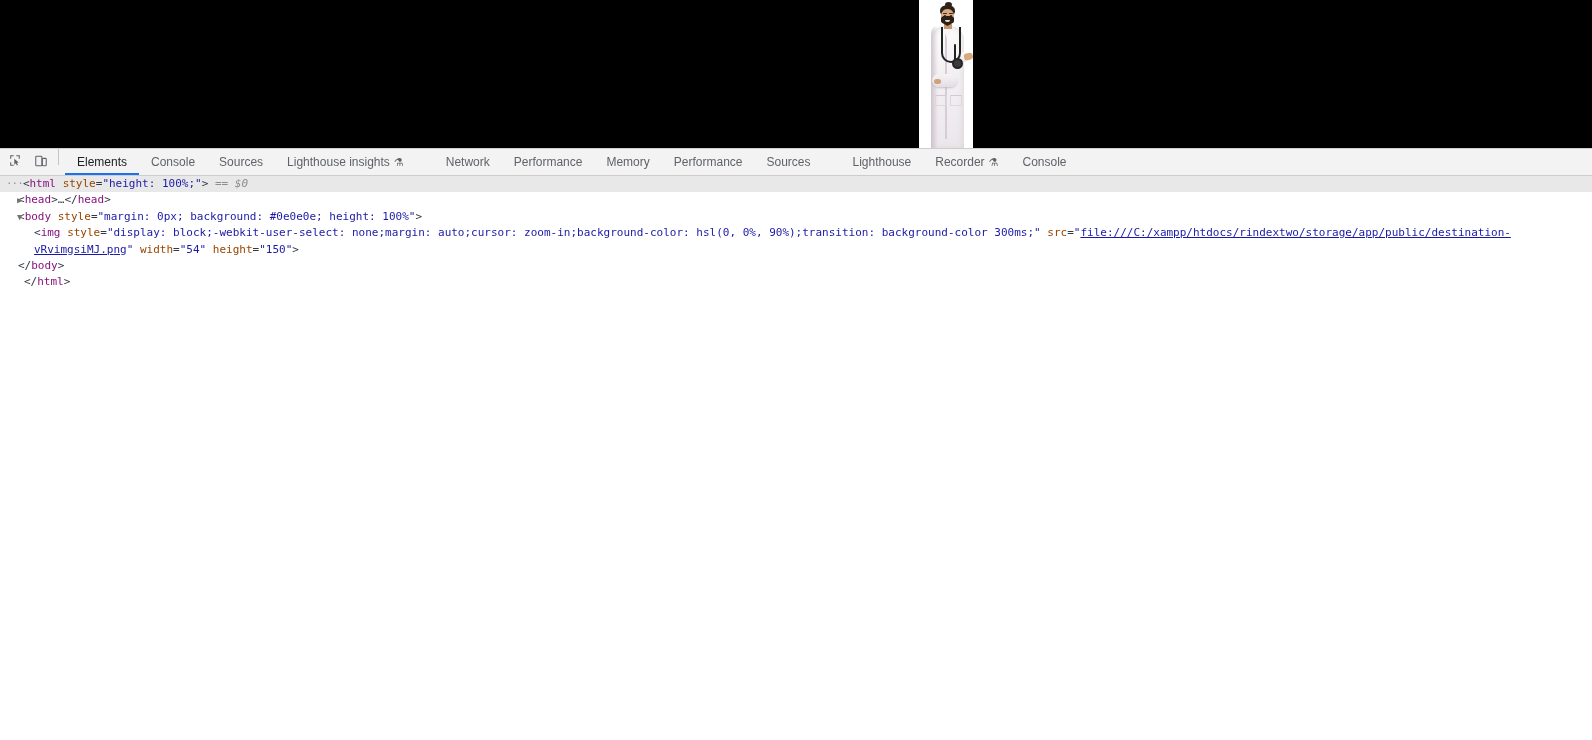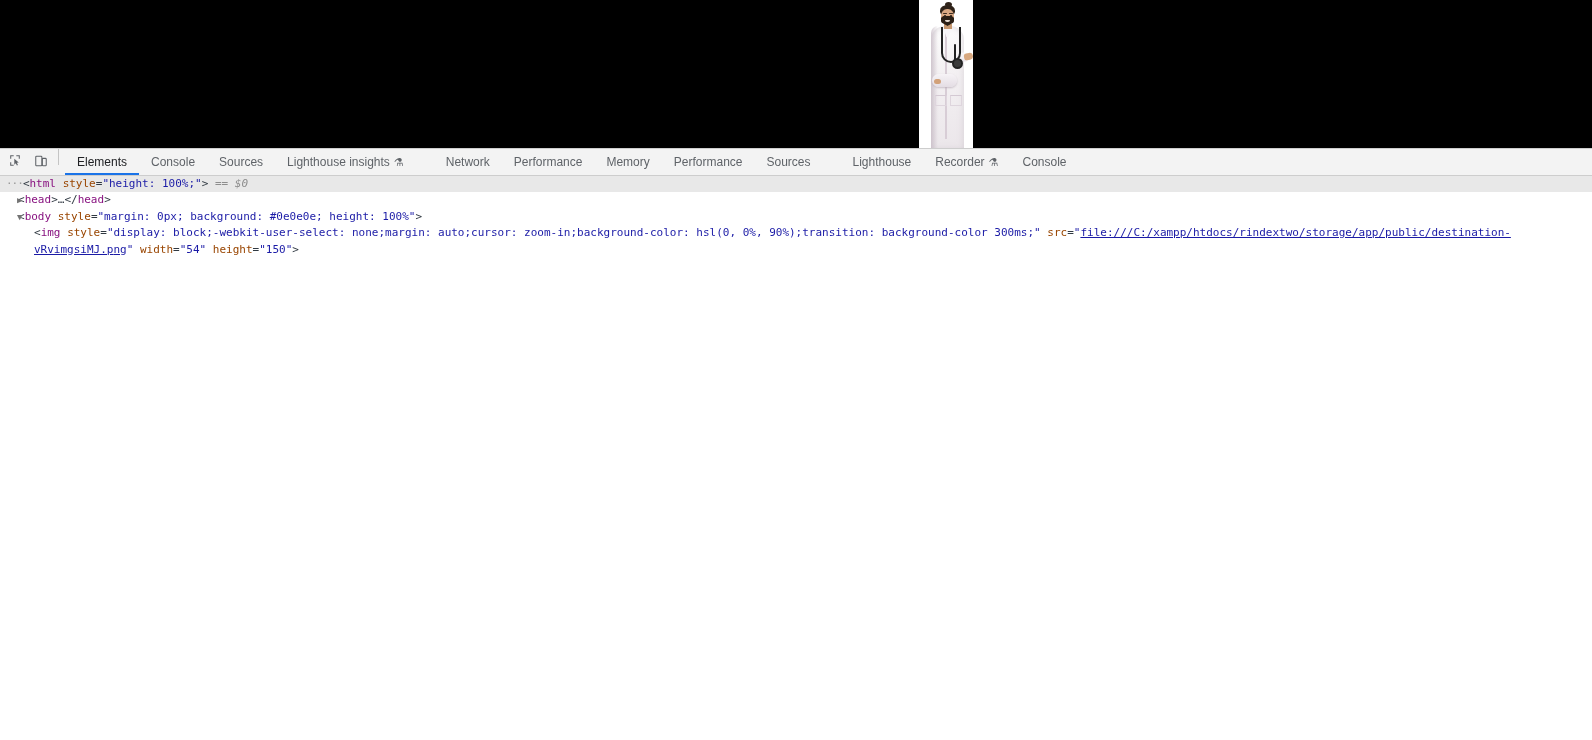--- a/index.html
+++ b/index.html
@@ -401,16 +401,22 @@
     </div>
 
     <div class="node-row indent-1">
       <span class="twisty open">▼</span><span class="punct">&lt;</span><span class="tag">body</span><span> </span><span class="attr-name">style</span><span class="punct">=</span><span class="attr-val">"margin: 0px; background: #0e0e0e; height: 100%"</span><span class="punct">&gt;</span>
     </div>
 
     <div class="node-row indent-2" style="height:auto; white-space:normal;">
       <span class="punct">&lt;</span><span class="tag">img</span><span> </span><span class="attr-name">style</span><span class="punct">=</span><span class="attr-val">"display: block;-webkit-user-select: none;margin: auto;cursor: zoom-in;background-color: hsl(0, 0%, 90%);transition: background-color 300ms;"</span><span> </span><span class="attr-name">src</span><span class="punct">=</span><span class="attr-val">"</span><span class="link">file:///C:/xampp/htdocs/rindextwo/storage/app/public/destination-vRvimgsiMJ.p</span><span class="link">ng</span><span class="attr-val">"</span><span> </span><span class="attr-name">width</span><span class="punct">=</span><span class="attr-val">"54"</span><span> </span><span class="attr-name">height</span><span class="punct">=</span><span class="attr-val">"150"</span><span class="punct">&gt;</span>
     </div>
 
-
+    <div class="node-row indent-1">
+      <span class="punct">&lt;/</span><span class="tag">body</span><span class="punct">&gt;</span>
+    </div>
+
+    <div class="node-row indent-3">
+      <span class="punct">&lt;/</span><span class="tag">html</span><span class="punct">&gt;</span>
+    </div>
 
   </div>
 </div>
 
 </body></html>

